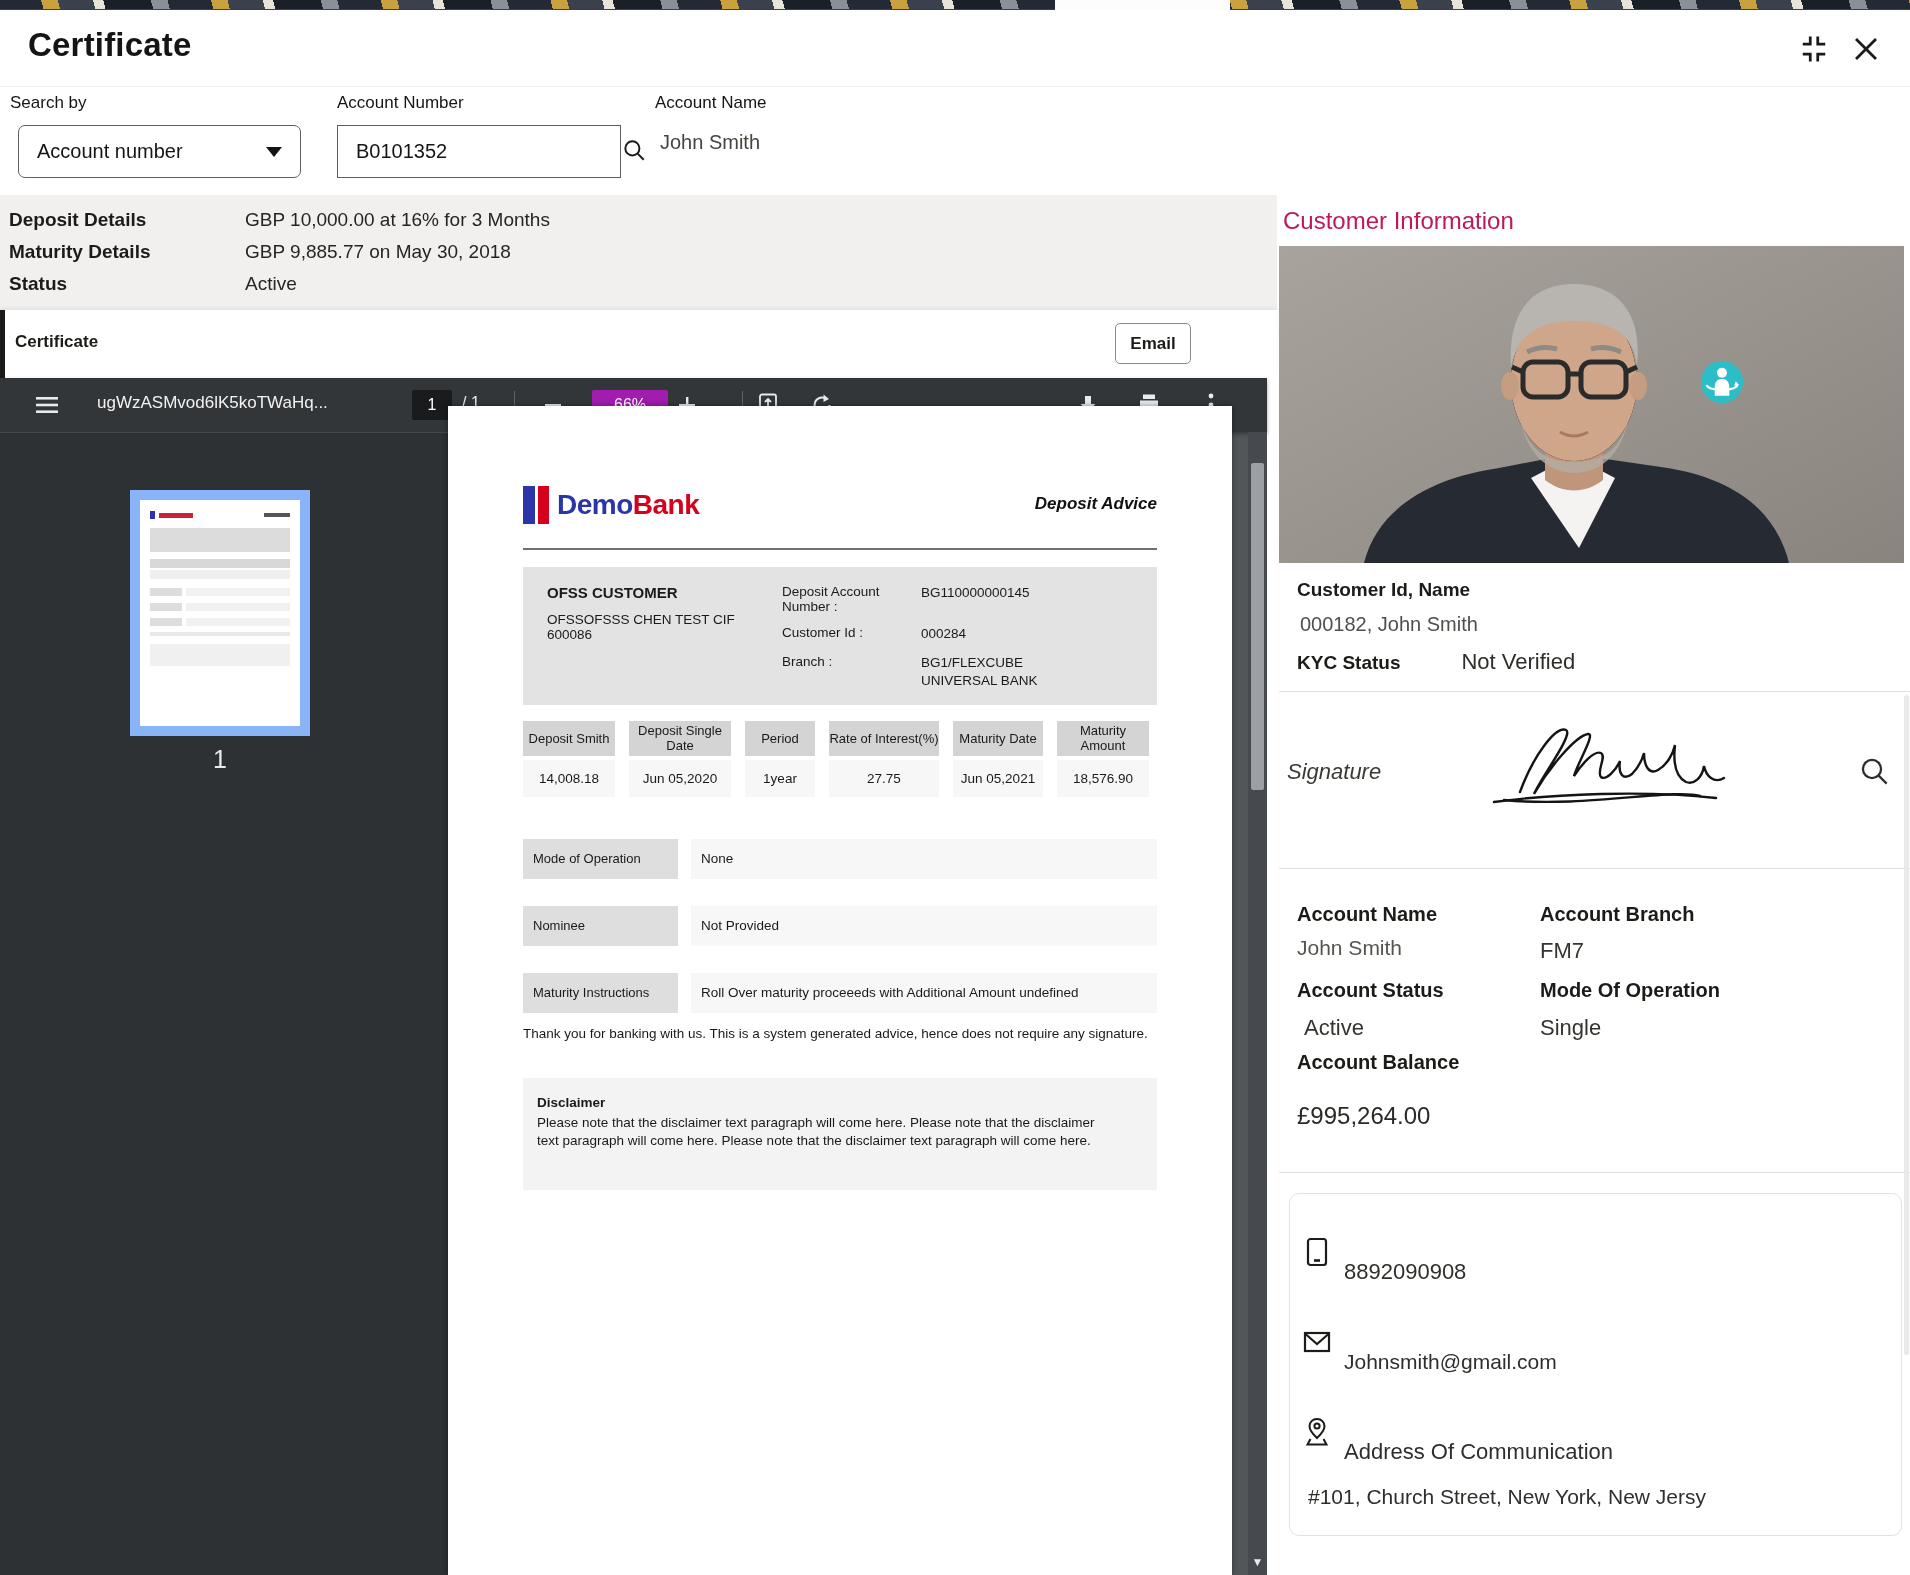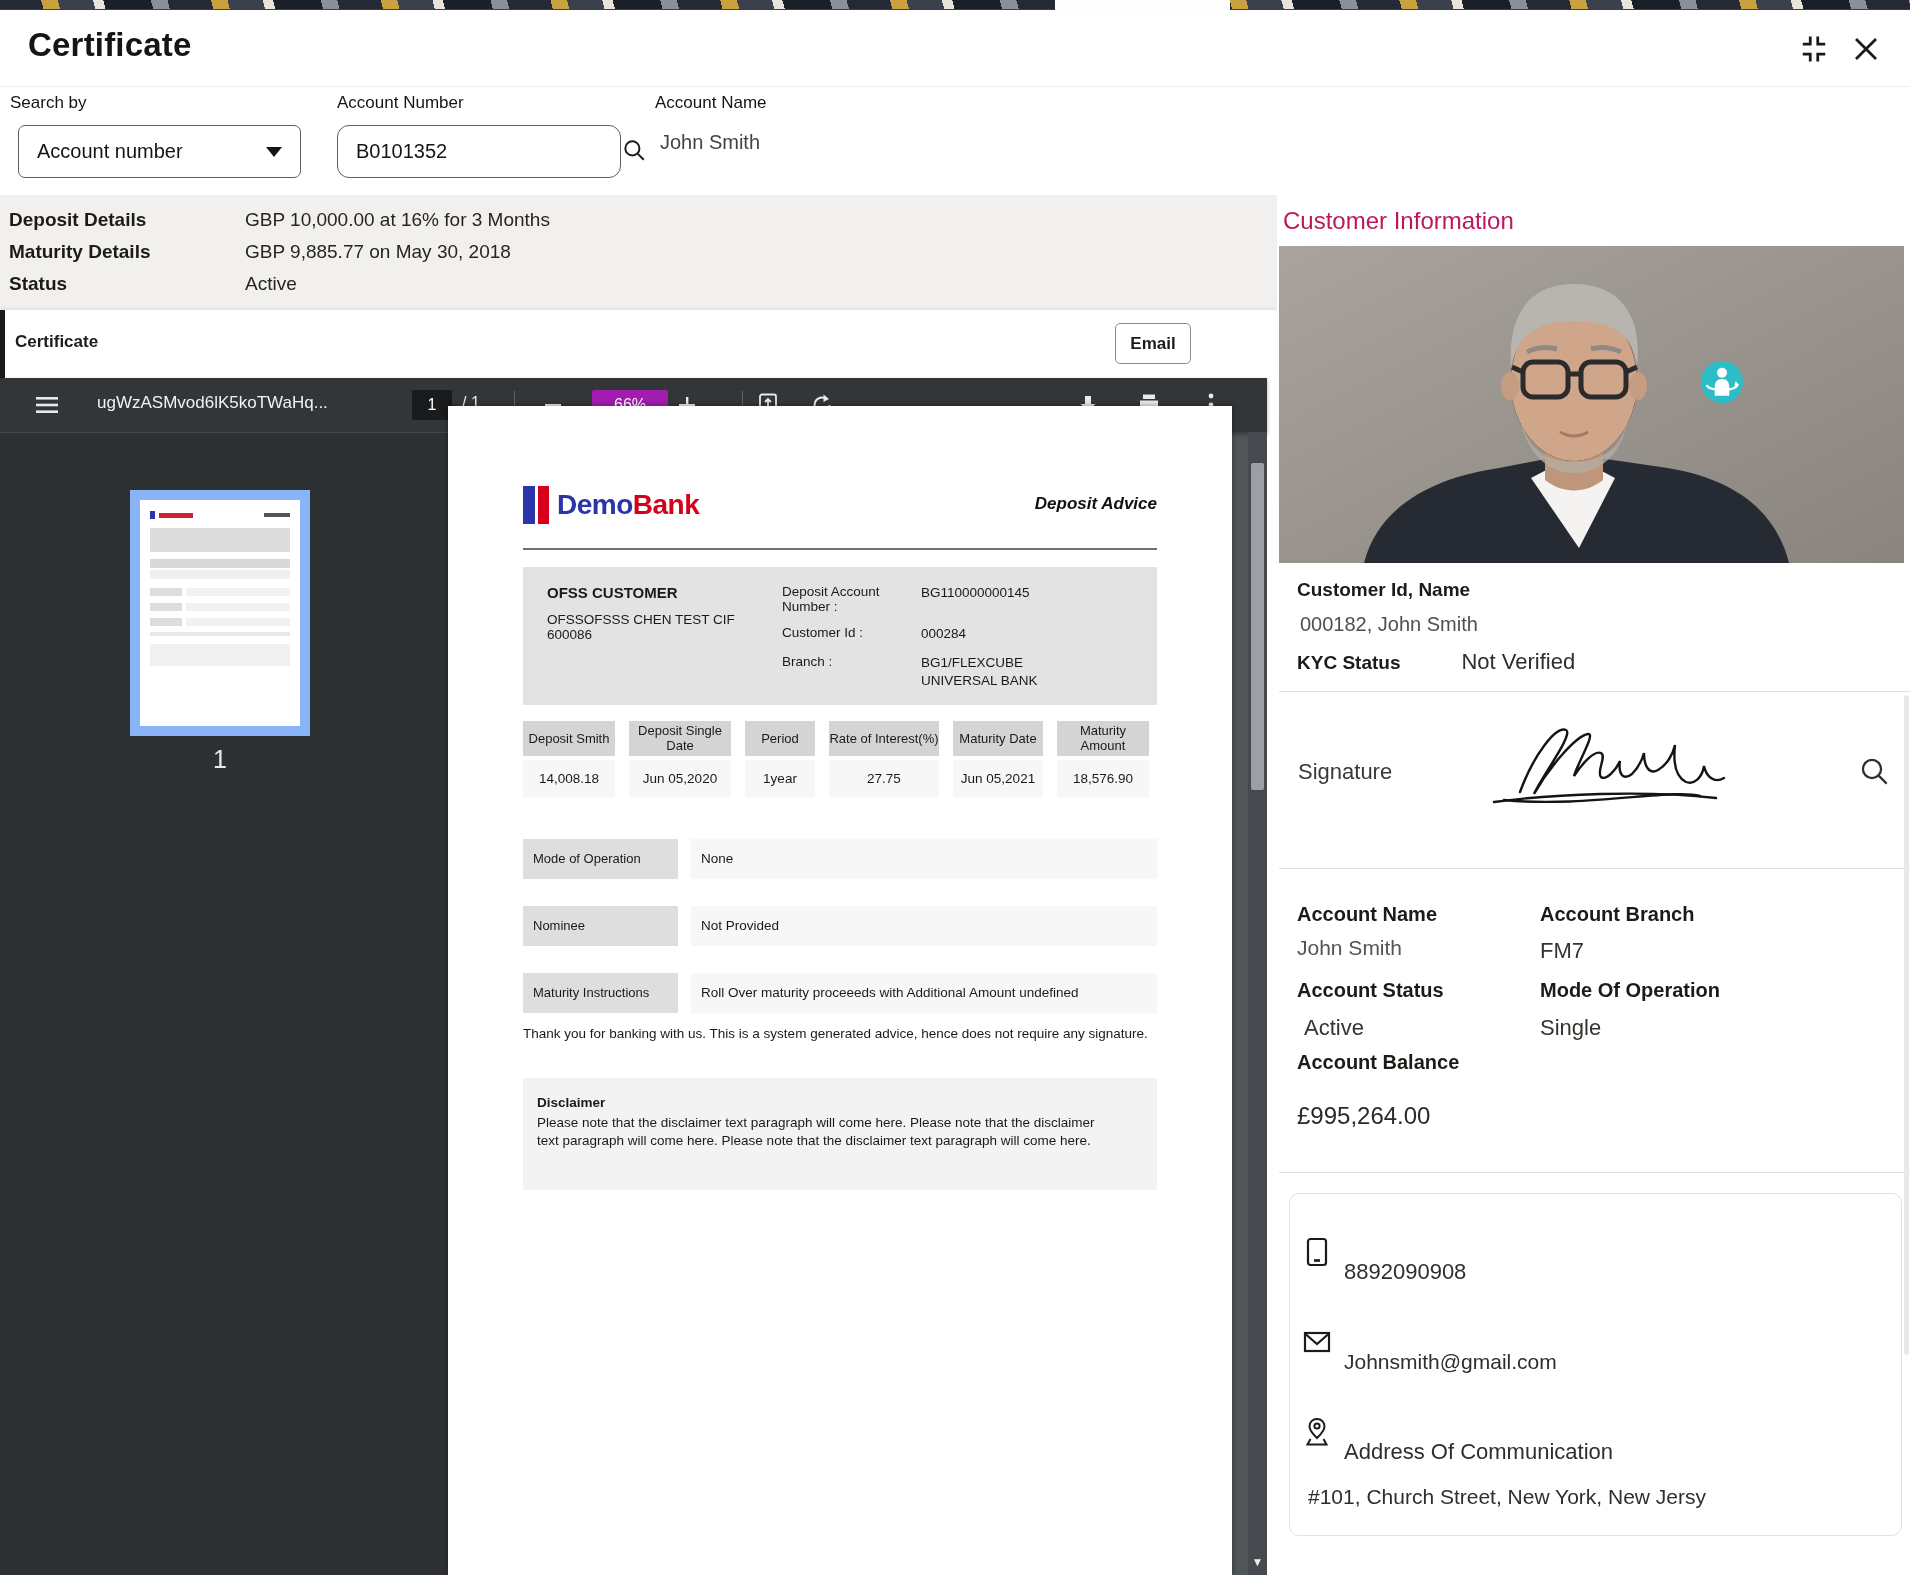--- a/index.html
+++ b/index.html
@@ -19,21 +19,21 @@
   .win-btn { position:absolute; top:22px; width:36px; height:36px; background:none; border:none; cursor:pointer; }
   .win-restore { right:78px; }
   .win-close { right:26px; }
 
   
   .search-row { position:absolute; left:0; top:86px; width:1910px; height:109px; background:#fff; border-top:1px solid #f0eeec; }
   .fld-label { position:absolute; top:6px; font-size:17px; color:#161513; }
   .select-box { position:absolute; left:18px; top:38px; width:283px; height:53px; border:1px solid #5f5e5c; border-radius:7px; background:#fff;
     display:flex; align-items:center; padding:0 18px; font-size:20px; color:#161513; cursor:pointer; }
   .chevron { margin-left:auto; width:0; height:0; border-left:8px solid transparent; border-right:8px solid transparent; border-top:10px solid #141414; }
-  .input-box { position:absolute; left:337px; top:38px; width:284px; height:53px; border:1px solid #5f5e5c; border-radius:12px; background:#fff;
+  .input-box { position:absolute; left:337px; top:38px; width:284px; height:53px; border:1px solid #5f5e5c; border-radius:0; background:#fff;
     display:flex; align-items:center; padding:0 28px 0 18px; }
   .input-box input { flex:1; border:none; outline:none; font-size:20px; color:#161513; font-family:inherit; background:transparent; }
   .acct-name-val { position:absolute; left:660px; top:44px; font-size:20px; color:#45443f; }
 
   
   .deposit-panel { position:absolute; left:0; top:195px; width:1277px; height:115px; background:#f2f0ee; }
   .dep-row { position:absolute; left:0; width:100%; height:30px; }
   .dep-label { position:absolute; left:9px; font-size:19px; font-weight:bold; color:#1c1b17; }
   .dep-value { position:absolute; left:245px; font-size:19px; color:#26251f; }
 
@@ -106,21 +106,21 @@
   .cp-title { margin:12px 0 0 4px; font-size:24px; color:#be185d; }
   .photo { position:relative; margin-top:11px; width:625px; height:317px; overflow:hidden; }
   .badge-360 { position:absolute; left:420px; top:113px; width:46px; height:46px; border:none; background:none; cursor:pointer; }
   .cp-id-label { margin:16px 0 0 18px; font-size:19px; font-weight:bold; color:#1c1b17; }
   .cp-id-value { margin:12px 0 0 21px; font-size:20px; color:#514f4a; }
   .cp-kyc-row { margin:13px 0 0 18px; display:flex; align-items:baseline; }
   .cp-kyc-label { font-size:19px; font-weight:bold; color:#1c1b17; }
   .cp-kyc-value { margin-left:61px; font-size:22px; color:#2f2e2b; }
   .cp-div { margin-top:16px; border-top:1px solid #e2e0de; }
   .sig-row { position:relative; height:160px; display:flex; align-items:center; }
-  .sig-label { margin-left:19px; font-size:22px; color:#3a3935; }
+  .sig-label { margin-left:8px; font-size:22px; color:#3a3935;font-style:italic; }
   .sig-art { position:absolute; left:185px; top:22px; }
   .sig-zoom { position:absolute; right:16px; top:60px; width:40px; height:40px; background:none; border:none; cursor:pointer; }
   .acct-grid { margin:34px 0 0 18px; display:grid; grid-template-columns:243px auto; }
   .ag-label { font-size:20px; font-weight:bold; color:#1c1b17; }
   .ag-value { font-size:22px; color:#34332f; }
   .ag-name-val { font-size:21px; color:#55544e; margin-top:10px; }
   .ag-branch-val { font-size:22px; margin-top:12px; }
   .mt14 { margin-top:15px; } .mt12 { margin-top:13px; } .pl6 { padding-left:7px; }
   .ag-balance { font-size:24px; color:#2b2a27; margin-top:28px; }
   .contact-card { margin:20px 0 0 10px; width:613px; border:1px solid #e4e2e0; border-radius:10px; padding:24px 0 26px 10px; }

